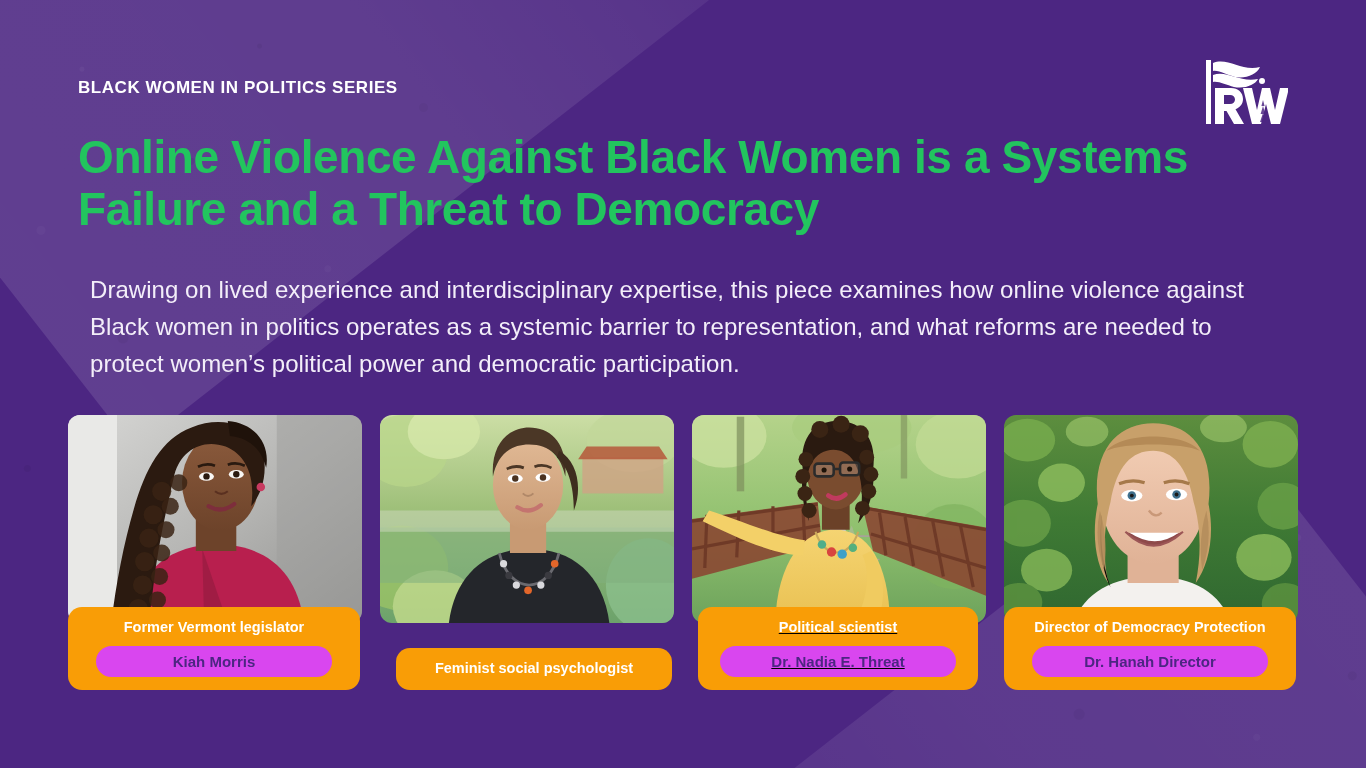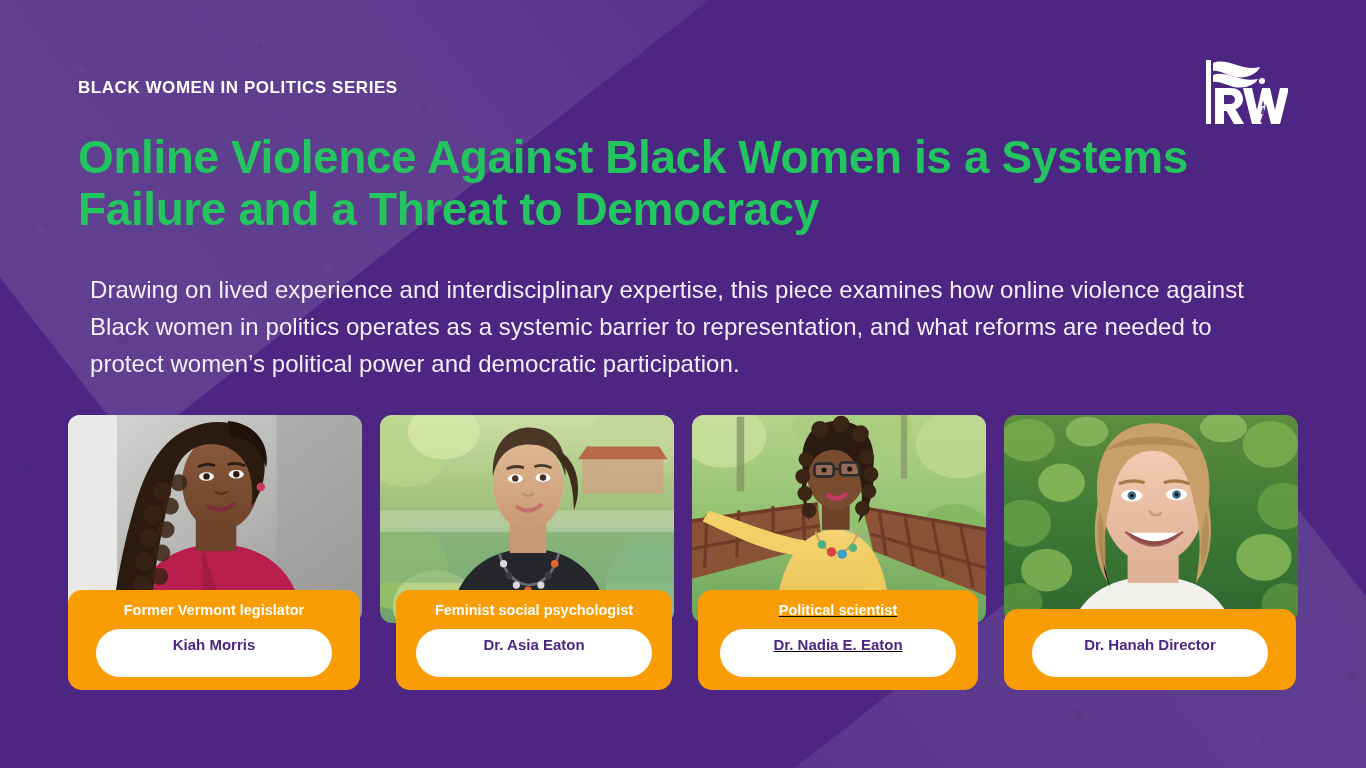--- a/index.html
+++ b/index.html
@@ -146,23 +146,23 @@
   .role {
     color:#FFFFFF;
     font-size:14.5px;
     font-weight:bold;
     line-height:1.25;
     white-space:nowrap;
     overflow:hidden;
   }
   .namepill {
     margin:9px auto 0;
-    background:#ffffff;
+    background:#d946ef;
     border-radius:999px;
-    padding:8px 10px 24px;
+    padding:8px 10px 7px;
     color:#4C2682;
     font-size:15px;
     font-weight:bold;
     line-height:1.1;
     white-space:nowrap;
     overflow:hidden;
   }
 
   
   .card:nth-child(1) .caption { left:0;  right:2px; }
@@ -330,21 +330,20 @@
               <circle cx="128" cy="166" r="3.4" fill="#d9d9dd"></circle>
               <circle cx="139" cy="171" r="3.6" fill="#e3662a"></circle>
               <circle cx="151" cy="166" r="3.4" fill="#d9d9dd"></circle>
               <circle cx="158" cy="157" r="3.4" fill="#3a3a40"></circle>
               <circle cx="164" cy="146" r="3.6" fill="#e3662a"></circle>
             </g>
           </svg>
         </div>
         <div class="caption">
           <div class="role">Feminist social psychologist</div>
-          <div class="namepill">Dr. Asia Eaton</div>
         </div>
       </div>
 
       <div class="card">
         <div class="photo">
           <svg viewBox="0 0 276 208" preserveAspectRatio="xMidYMid slice" xmlns="http://www.w3.org/2000/svg">
             <defs>
               <linearGradient id="p3bg" x1="0" y1="0" x2="0" y2="1">
                 <stop offset="0" stop-color="#b7d48c"></stop>
                   <stop offset=".55" stop-color="#8fc06e"></stop>
@@ -434,21 +433,21 @@
             <g>
               <circle cx="122" cy="128" r="4" fill="#4fae8a"></circle>
               <circle cx="131" cy="135" r="4.4" fill="#d8443f"></circle>
               <circle cx="141" cy="137" r="4.4" fill="#3fa0c8"></circle>
               <circle cx="151" cy="131" r="4" fill="#55b07e"></circle>
             </g>
           </svg>
         </div>
         <div class="caption">
           <div class="role">Political scientist</div>
-          <div class="namepill">Dr. Nadia E. Eaton</div>
+          <div class="namepill">Dr. Nadia E. Threat</div>
         </div>
       </div>
 
       <div class="card">
         <div class="photo">
           <svg viewBox="0 0 276 208" preserveAspectRatio="xMidYMid slice" xmlns="http://www.w3.org/2000/svg">
             <defs>
               <linearGradient id="p4bg" x1="0" y1="0" x2="0" y2="1">
                 <stop offset="0" stop-color="#5f8f3f"></stop>
                   <stop offset=".5" stop-color="#3f7a34"></stop>
@@ -507,20 +506,21 @@
             <path d="M150 70 q12-4 24 1" stroke="#a6794a" stroke-width="3" fill="none"></path>
 
             <path d="M136 96 q6 8 12 2" stroke="#c99878" stroke-width="2.2" fill="none"></path>
 
             <path d="M114 116 q26 26 54 0 q-26 10 -54 0 Z" fill="#8e4a4a"></path>
             <path d="M118 117 q24 16 46 0 Z" fill="#ffffff"></path>
             <path d="M114 116 q26 26 54 0" stroke="#9c5656" stroke-width="2" fill="none"></path>
           </svg>
         </div>
         <div class="caption">
+          <div class="role">Director of Democracy Protection</div>
           <div class="namepill">Dr. Hanah Director</div>
         </div>
       </div>
 
     </div>
 
   </div>
 </div>
 
 </body></html>

